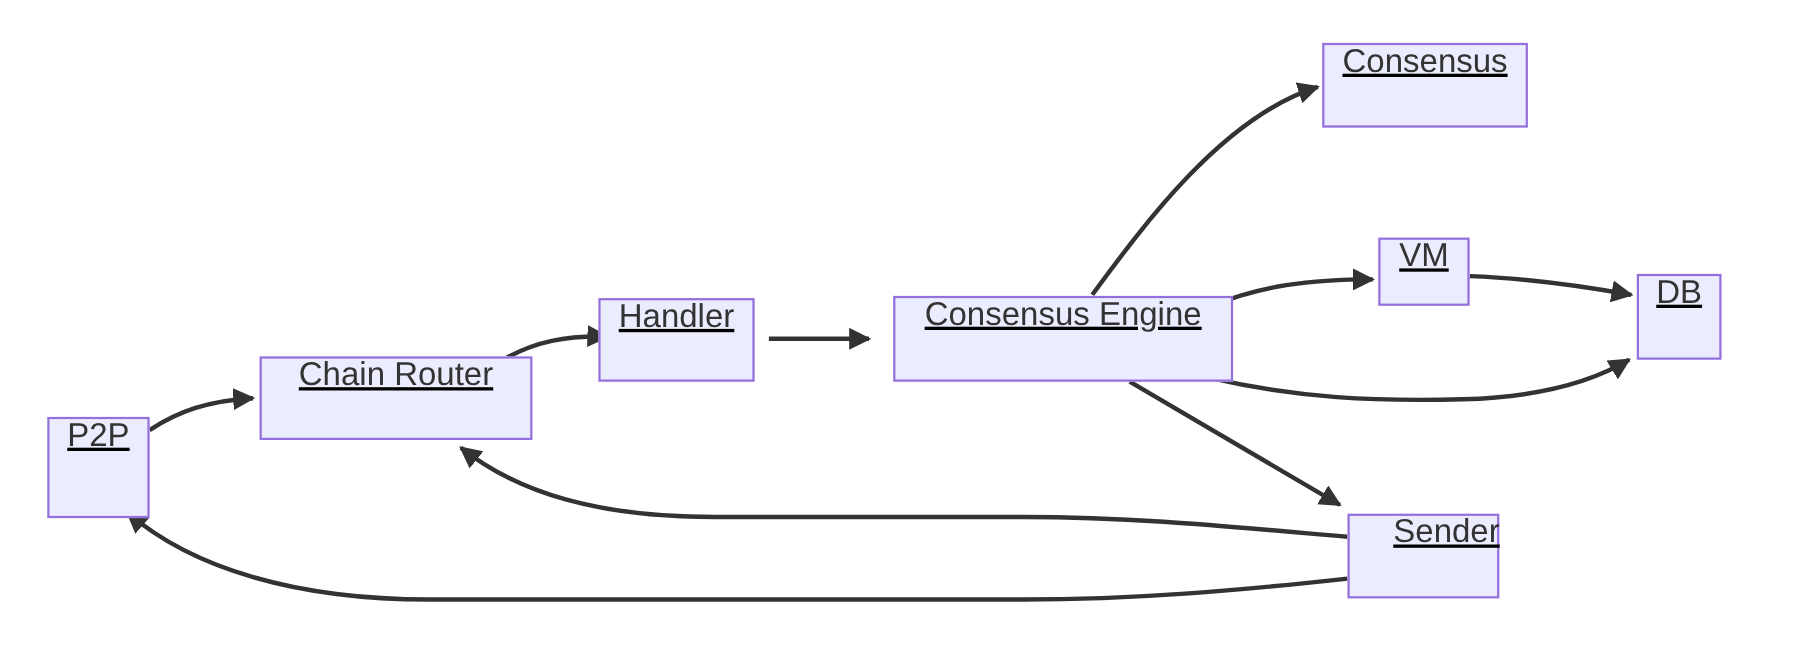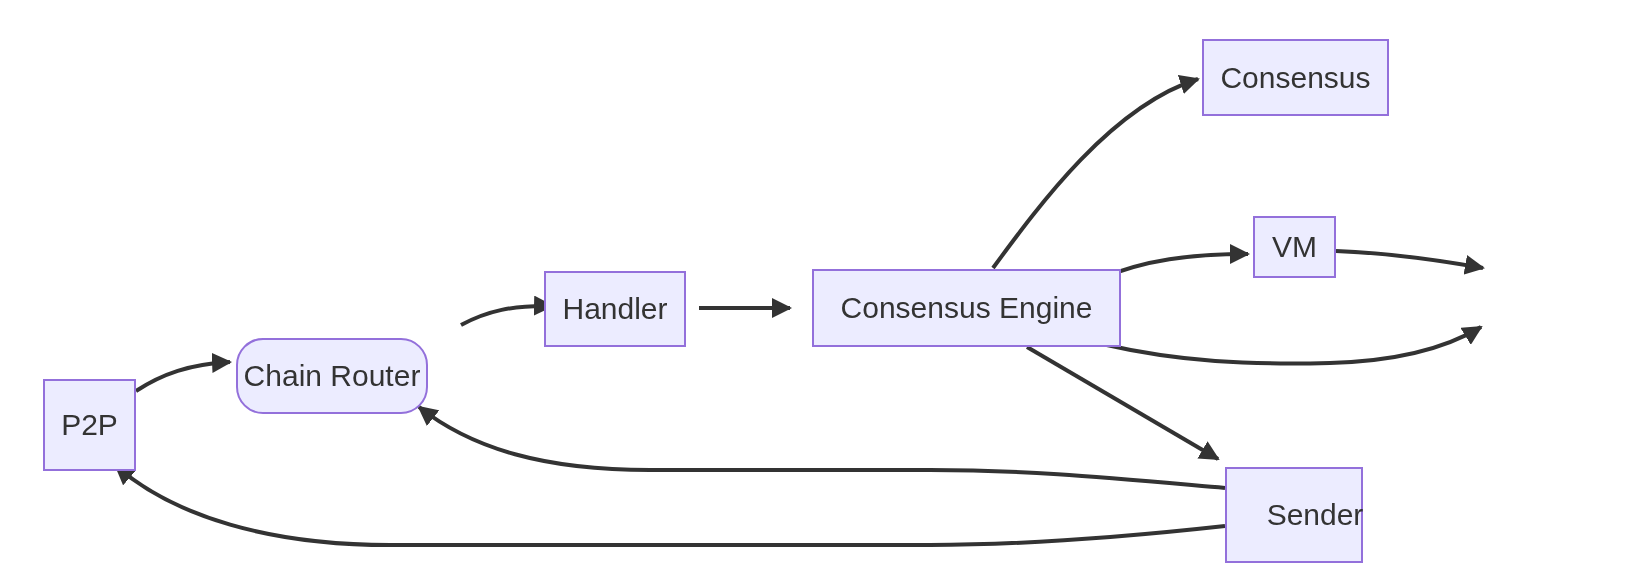--- a/index.html
+++ b/index.html
@@ -26,38 +26,39 @@
     fill: none;
     stroke: #333333;
     stroke-width: 4px;
   }
   .node {
     position: absolute;
     box-sizing: border-box;
     background: #ECECFF;
     border: 2.5px solid #9370DB;
     display: flex;
-    align-items: center;
+    align-items: flex-start;
     justify-content: center;
+    text-decoration: underline;
   }
   .node-label {
     color: #333333;
     font-size: 30px;
     line-height: 1;
     white-space: nowrap;
   }
   
   #n-p2p              { left:  43px; top: 379px; width:  93px; height: 92px; }
-  #n-chain-router     { left: 236px; top: 338px; width: 192px; height: 76px; border-radius: 27px; }
+  #n-chain-router     { left: 236px; top: 324px; width: 248px; height: 76px; }
   #n-handler          { left: 544px; top: 271px; width: 142px; height: 76px; }
   #n-consensus-engine { left: 793px; top: 269px; width: 309px; height: 78px; margin-left: 19px; }
   #n-consensus        { left:1202px; top:  39px; width: 187px; height: 77px; }
   #n-vm               { left:1253px; top: 216px; width:  83px; height: 62px; }
   #n-db               { left:1488px; top: 249px; width:  77px; height: 78px; }
-  #n-sender           { left:1225px; top: 467px; width: 138px; height: 96px; padding-left: 42px; }
+  #n-sender           { left:1225px; top: 467px; width: 138px; height: 77px; padding-left: 42px; }
 </style>
 </head>
 <body>
 
 <div class="diagram-canvas">
 
   <svg class="edges-layer" viewBox="0 0 1634 586" xmlns="http://www.w3.org/2000/svg">
     <defs>
       <marker id="arrowhead" viewBox="0 0 10 10" refX="9" refY="5" markerWidth="5" markerHeight="5" orient="auto">
         <path d="M0,0 L10,5 L0,10 z" fill="#333333"></path>
@@ -102,18 +103,21 @@
   </div>
 
   <div class="node" id="n-consensus">
     <span class="node-label">Consensus</span>
   </div>
 
   <div class="node" id="n-vm">
     <span class="node-label">VM</span>
   </div>
 
+  <div class="node" id="n-db">
+    <span class="node-label">DB</span>
+  </div>
 
   <div class="node" id="n-sender">
     <span class="node-label">Sender</span>
   </div>
 
 </div>
 
 </body></html>

